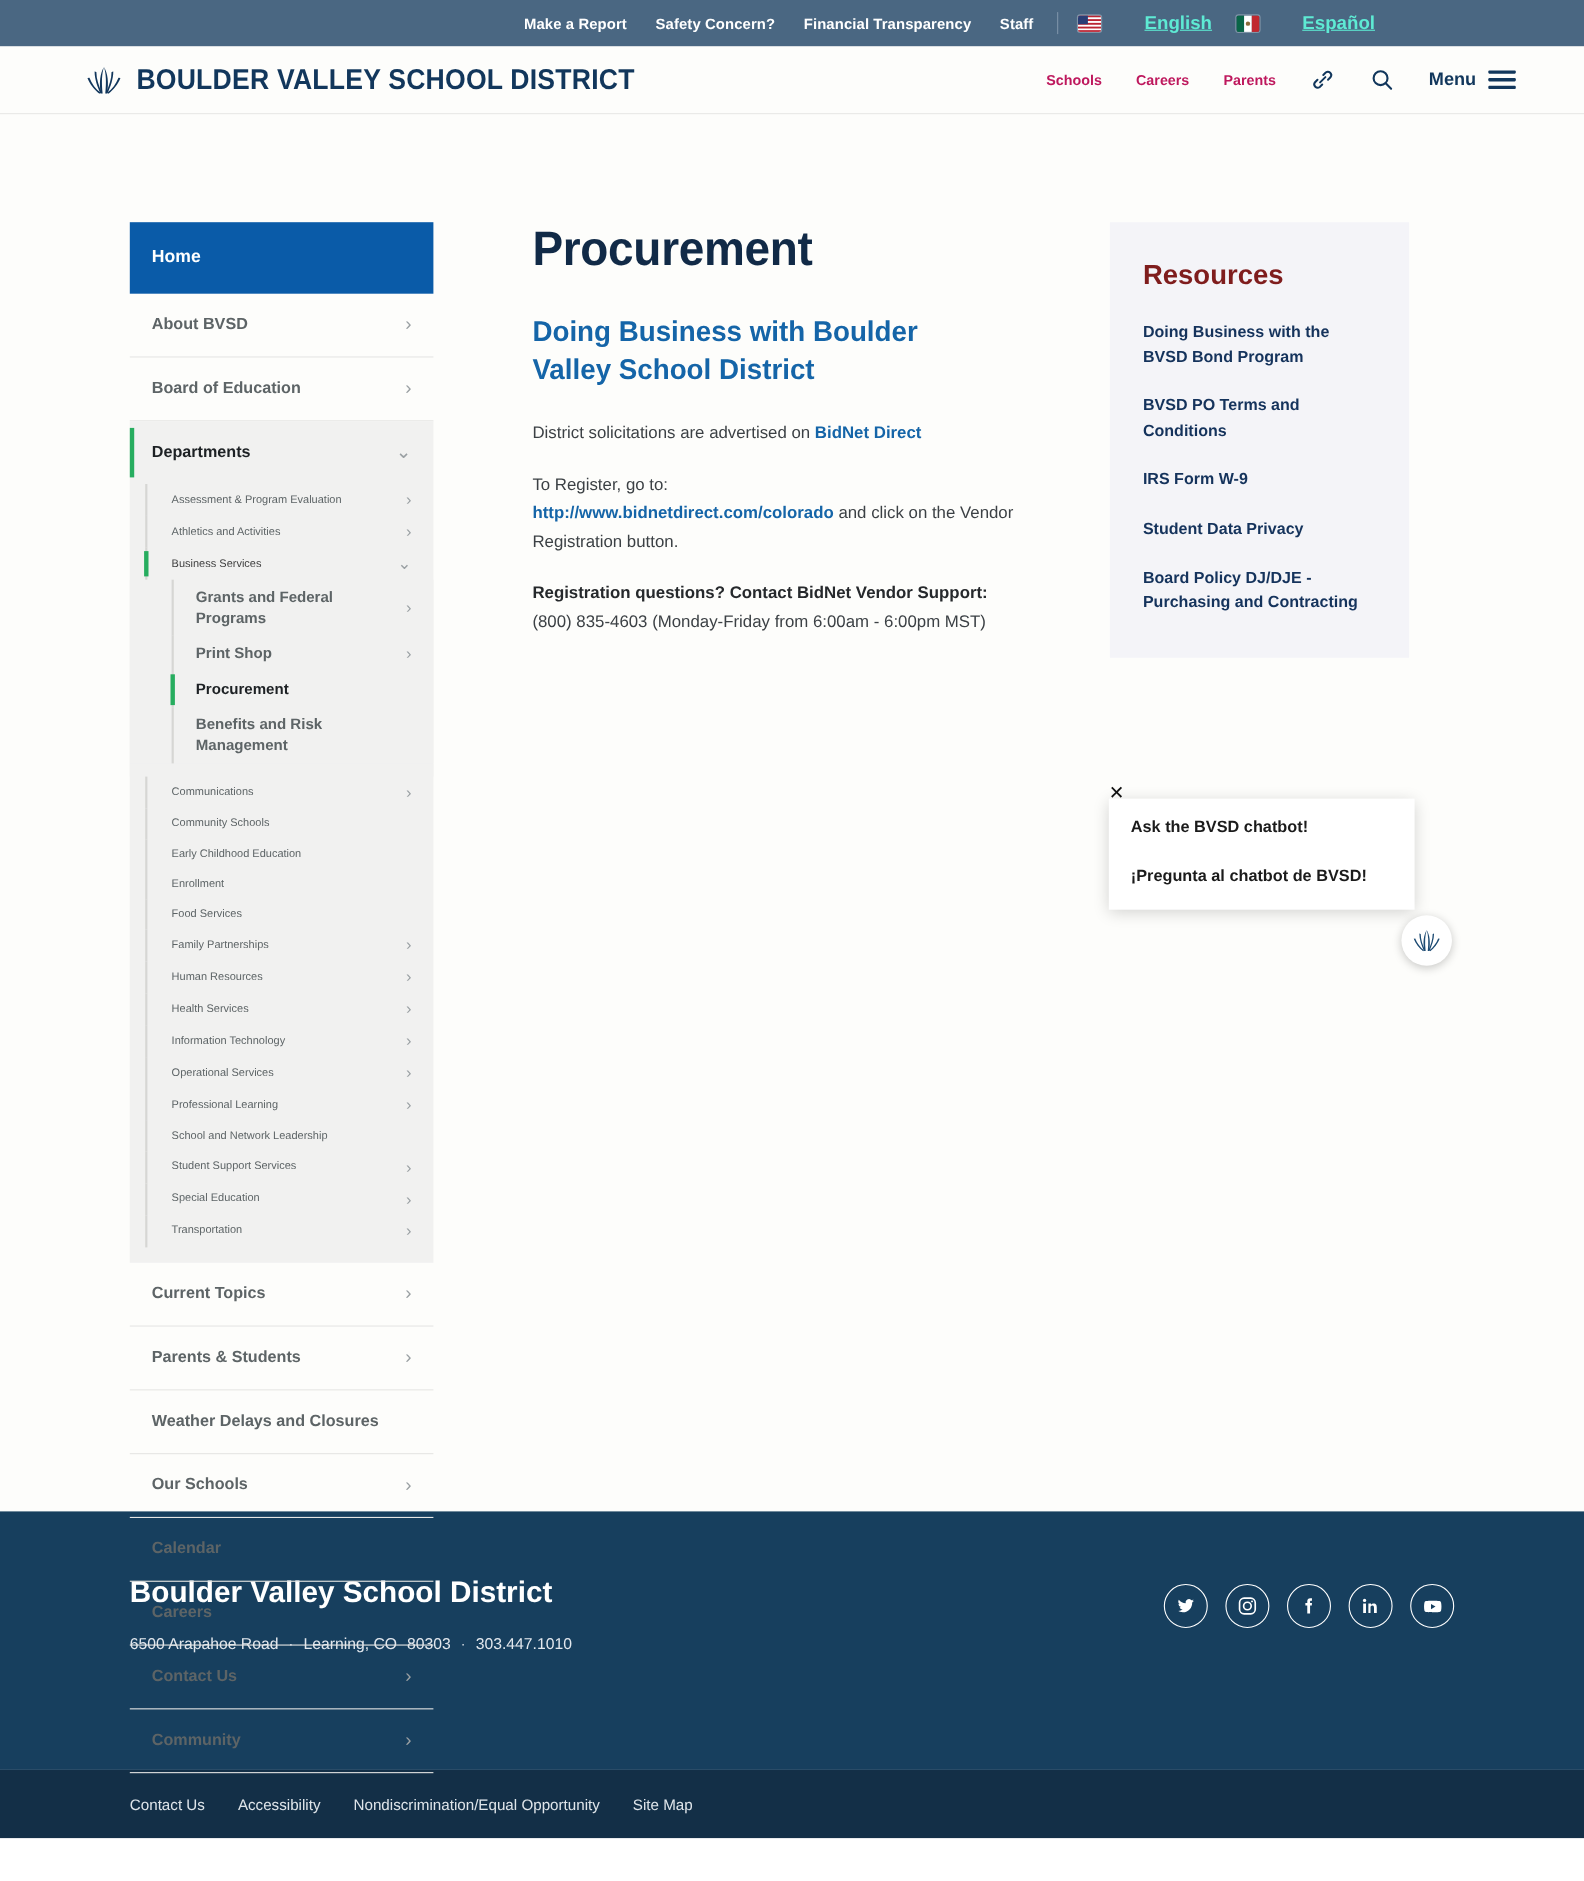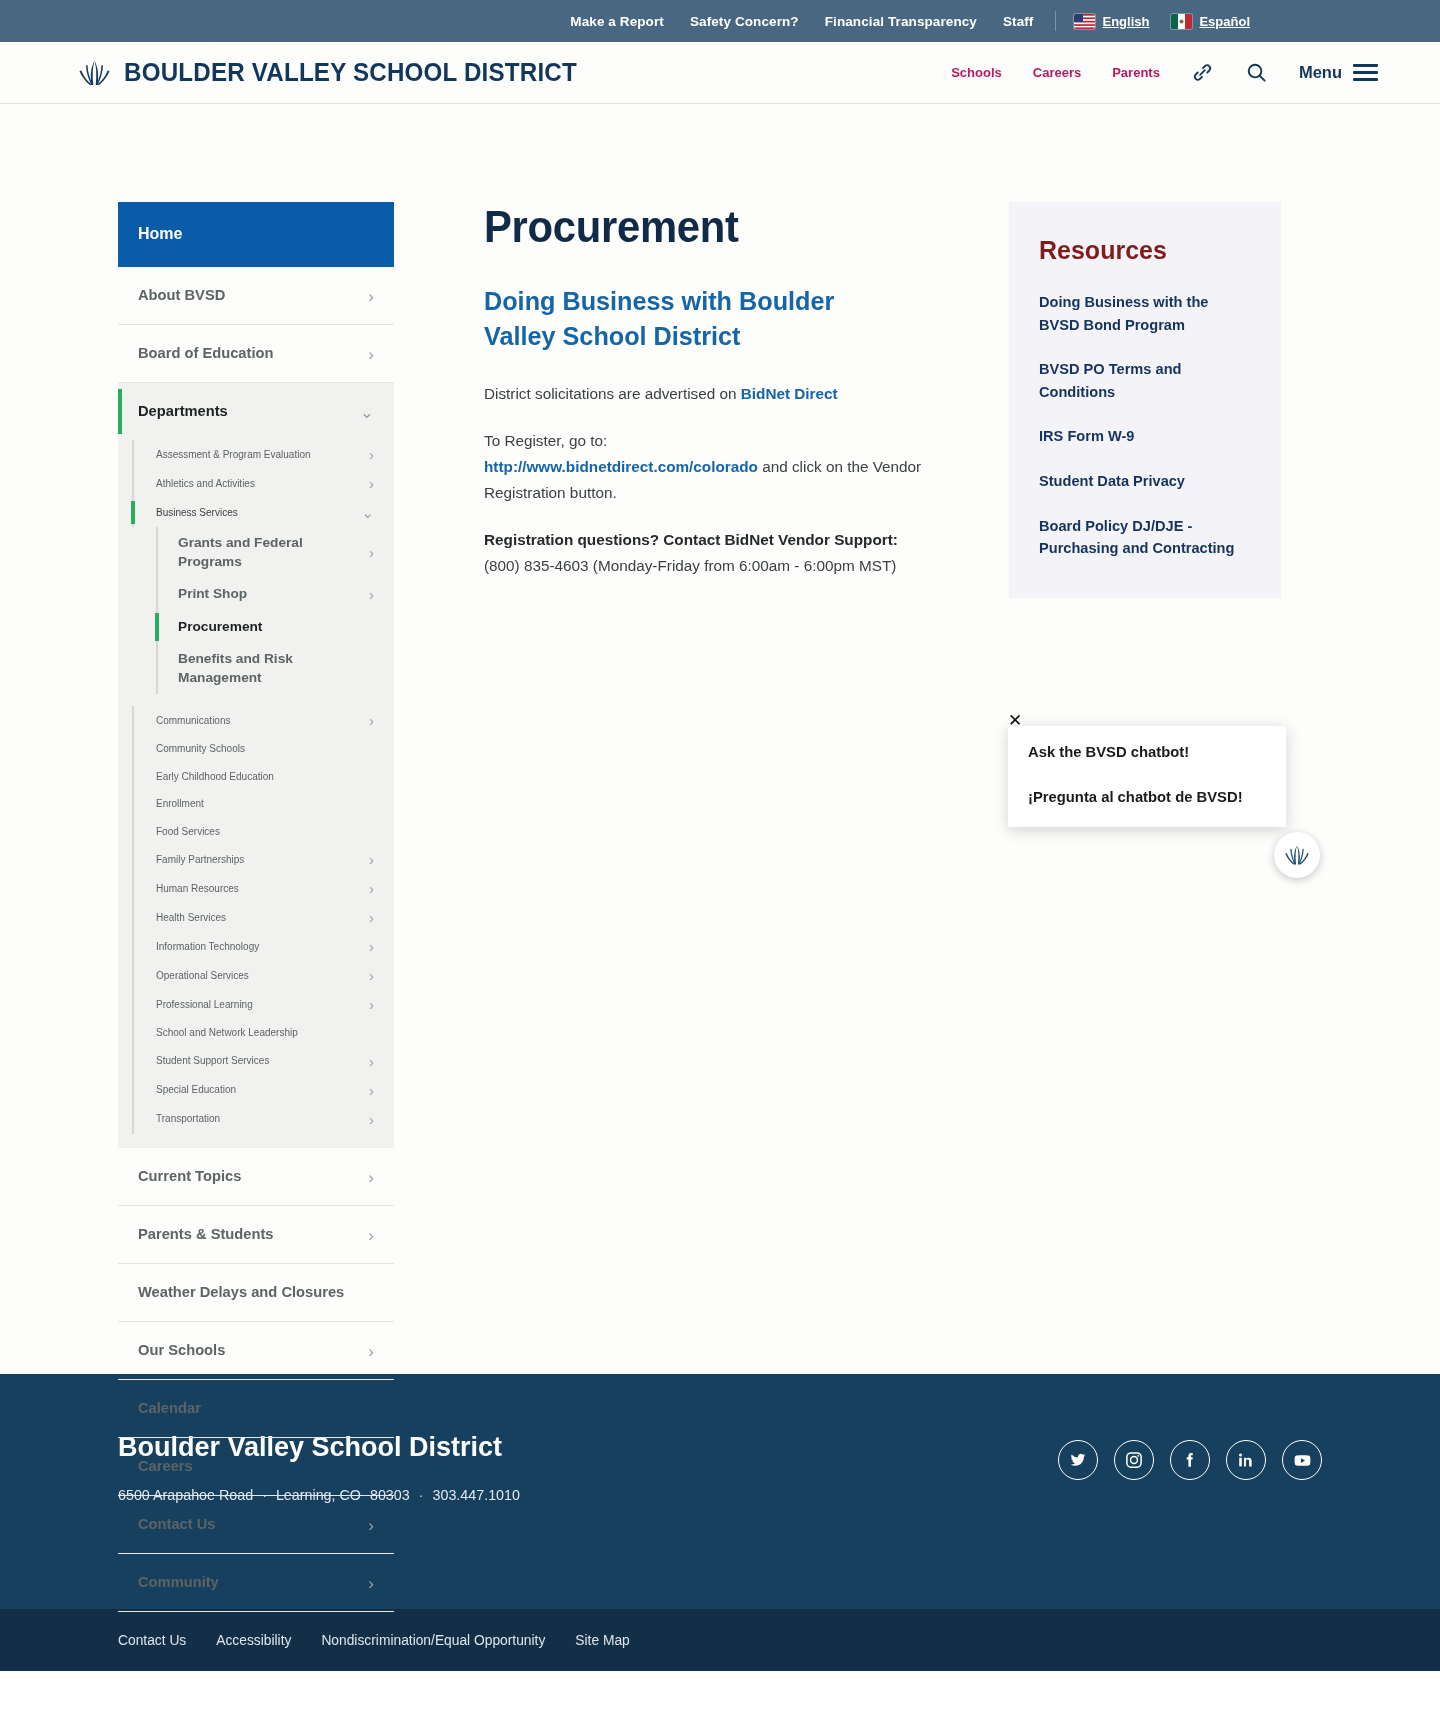--- a/index.html
+++ b/index.html
@@ -29,22 +29,23 @@
     text-decoration: none;
     letter-spacing: .1px;
     white-space: nowrap;
   }
   .util-divider {
     width: 1px; height: 20px; background: #7d93a8; margin: 0 18px 0 22px;
   }
   .lang-group { display: flex; align-items: center; gap: 22px; }
   .lang-item { display: flex; align-items: center; gap: 7px; }
   .lang-label {
-    color: #ffffff; font-size: 13px; font-weight: bold; text-decoration: underline;
+    color: #5eead4; font-size: 17px; font-weight: bold; text-decoration: underline;
     white-space: nowrap;
+    margin-left: 32px;
   }
   .flag-us, .flag-mx {
     width: 21px; height: 15px; border-radius: 2px; display: block;
     box-shadow: 0 0 0 1px rgba(255,255,255,.3);
   }
 
   
   .site-header {
     height: 62px;
     background: #fdfdfb;
@@ -79,21 +80,21 @@
   .page-wrap {
     display: flex;
     padding: 98px 0 0 0;
     background: #fdfdfb;
     height: 1270px;
   }
 
   
   .sidebar { width: 276px; margin-left: 118px; flex: none; }
   .nav-item {
-    display: flex; align-items: flex-end; justify-content: space-between;
+    display: flex; align-items: flex-start; justify-content: space-between;
     border-bottom: 1px solid #e6e6e4;
     cursor: pointer;
     position: relative;
   }
   .nav-item .label {
     font-size: 14.7px; font-weight: bold; color: #5d6466; line-height: 1.3;
   }
   .nav-item.home {
     background: #0a5ba8;
     border-bottom: none;

